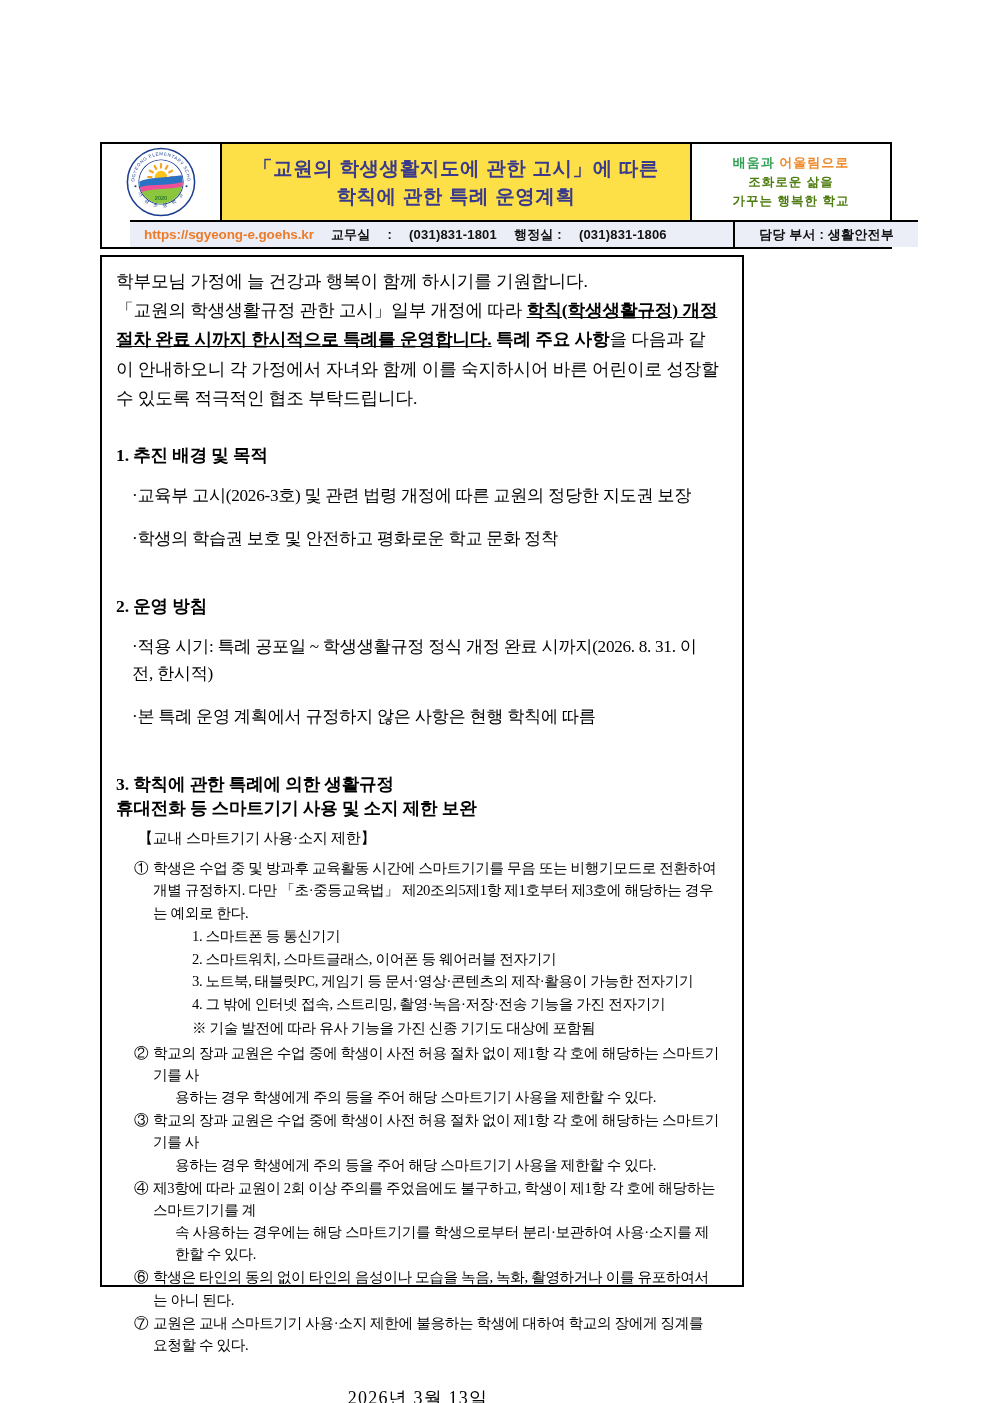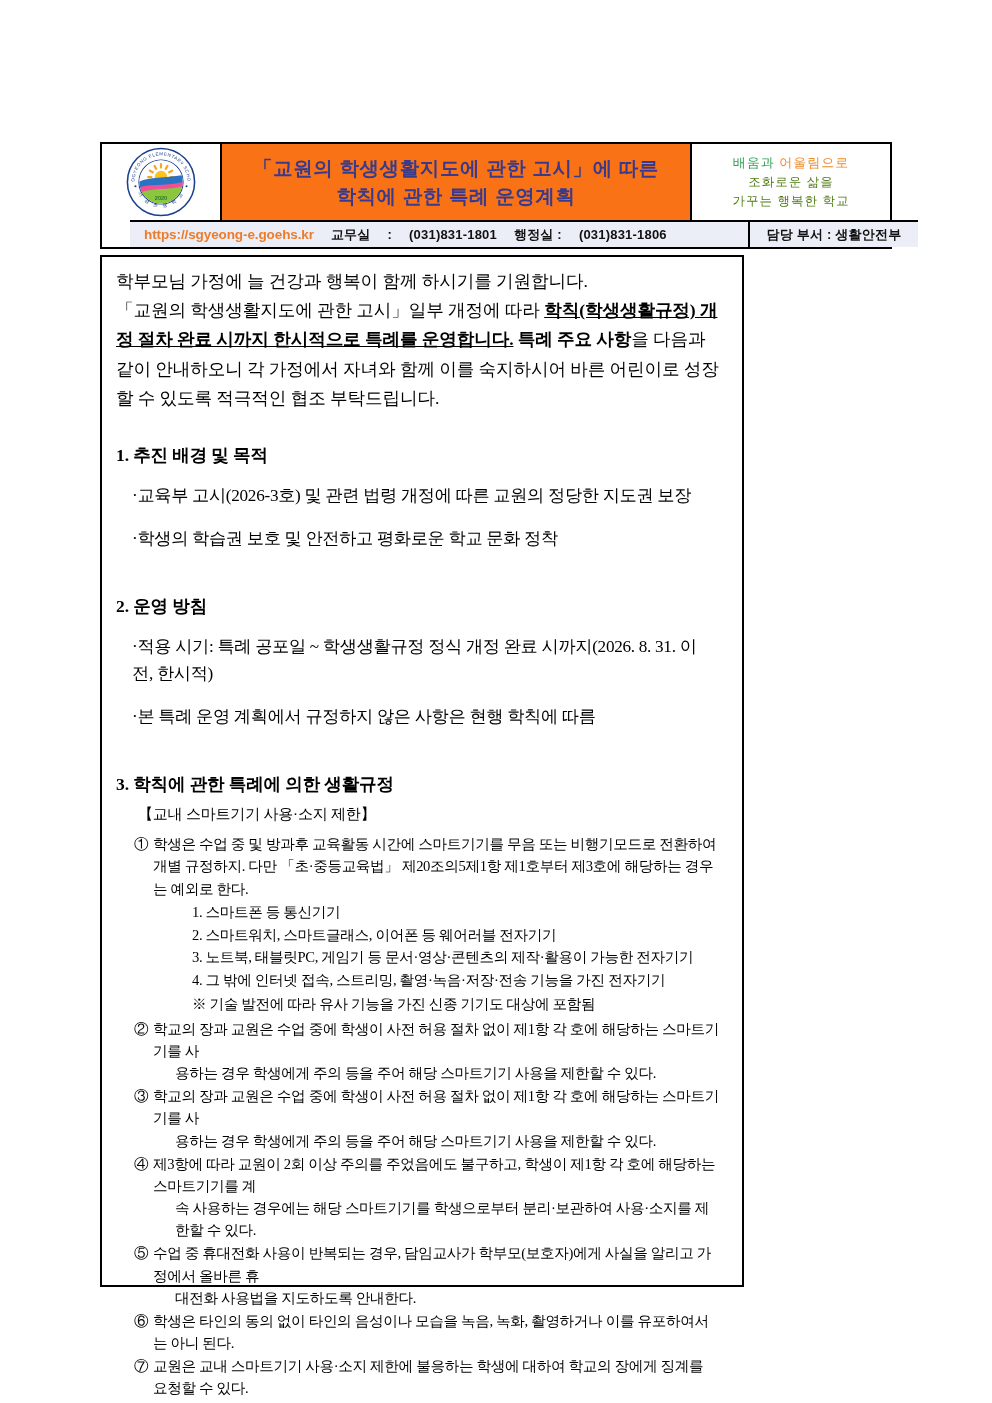--- a/index.html
+++ b/index.html
@@ -49,21 +49,21 @@
     border-right: 2px solid #000;
     display: flex;
     align-items: center;
     justify-content: center;
     background: #ffffff;
   }
   .title-cell {
     flex: 1;
     box-sizing: border-box;
     border-right: 2px solid #000;
-    background: #f97316;
+    background: #fde047;
     display: flex;
     flex-direction: column;
     align-items: center;
     justify-content: center;
     padding: 2px 0;
   }
   .title-line {
     font-family: "Liberation Sans", "DejaVu Sans", sans-serif;
     font-weight: bold;
     font-size: 19.5px;
@@ -78,21 +78,21 @@
     background: #ffffff;
     display: flex;
     flex-direction: column;
     align-items: center;
     justify-content: center;
     padding: 3px 0;
   }
   .motto-line {
     font-family: "Liberation Sans", "DejaVu Sans", sans-serif;
     font-size: 12.5px;
-    font-weight: normal;
+    font-weight: bold;
     line-height: 1.55;
     white-space: nowrap;
     letter-spacing: 1px;
   }
   .motto-line-1 { font-size: 13px; }
   .motto-green { color: #2f9e52; }
   .motto-orange { color: #ef8a2a; }
   .motto-dark { color: #4d7c0f; }
 
   
@@ -108,21 +108,21 @@
     box-sizing: border-box;
     border-right: 2px solid #000;
     display: flex;
     align-items: center;
     height: 100%;
     padding-left: 14px;
     gap: 17px;
     white-space: nowrap;
   }
   .contact-right {
-    width: 168px;
+    width: 183px;
     box-sizing: border-box;
     display: flex;
     align-items: center;
     justify-content: center;
     height: 100%;
     white-space: nowrap;
     text-align: center;
   }
   .contact-txt {
     font-family: "Liberation Sans", "DejaVu Sans", sans-serif;
@@ -340,58 +340,58 @@
       </div>
       <div class="contact-right">
         <span class="contact-txt">담당 부서 : 생활안전부</span>
       </div>
     </div>
   </div>
 
   <div class="body-box">
 
     <p class="p p-intro">학부모님 가정에 늘 건강과 행복이 함께 하시기를 기원합니다.</p>
-    <p class="p p-intro"><span>「교원의 학생생활지도에 관한 고시」일부 개정에 따라 </span><span class="ul-strong">학칙(학생생활규정) 개정 절차 완료 시까지 한시적으로 특례를 운영합니다.</span><span class="b"> 특례 주요 사항</span><span>을 다음과 같이 안내하오니 각 가정에서 자녀와 함께 이를 숙지하시어 바른 어린이로 성장할 수 있도록 적극적인 협조 부탁드립니다.</span></p>
+    <p class="p p-intro"><span>「교원의 학생생활규정 관한 고시」일부 개정에 따라 </span><span class="ul-strong">학칙(학생생활규정) 개정 절차 완료 시까지 한시적으로 특례를 운영합니다.</span><span class="b"> 특례 주요 사항</span><span>을 다음과 같이 안내하오니 각 가정에서 자녀와 함께 이를 숙지하시어 바른 어린이로 성장할 수 있도록 적극적인 협조 부탁드립니다.</span></p>
 
     <div class="spacer-lg"></div>
 
     <p class="heading">1. 추진 배경 및 목적</p>
     <p class="bullet-line">·교육부 고시(2026-3호) 및 관련 법령 개정에 따른 교원의 정당한 지도권 보장</p>
     <p class="bullet-line">·학생의 학습권 보호 및 안전하고 평화로운 학교 문화 정착</p>
 
     <div class="spacer-md"></div>
 
     <p class="heading">2. 운영 방침</p>
     <p class="bullet-line">·적용 시기: 특례 공포일 ~ 학생생활규정 정식 개정 완료 시까지(2026. 8. 31. 이전, 한시적)</p>
     <p class="bullet-line">·본 특례 운영 계획에서 규정하지 않은 사항은 현행 학칙에 따름</p>
 
     <div class="spacer-md"></div>
 
     <p class="heading">3. 학칙에 관한 특례에 의한 생활규정</p>
+    <p class="subheading">휴대전화 등 스마트기기 사용 및 소지 제한 보완</p>
 
     <div class="rule-block">
       <p class="bracket-title">【교내 스마트기기 사용·소지 제한】</p>
 
       <p class="rule-item"><span class="marker">①</span><span>학생은 수업 중 및 방과후 교육활동 시간에 스마트기기를 무음 또는 비행기모드로 전환하여 개별 규정하지. 다만 「초·중등교육법」 제20조의5제1항 제1호부터 제3호에 해당하는 경우는 예외로 한다.</span></p>
 
       <ol class="sub-list">
         <li>1. 스마트폰 등 통신기기</li>
         <li>2. 스마트워치, 스마트글래스, 이어폰 등 웨어러블 전자기기</li>
         <li>3. 노트북, 태블릿PC, 게임기 등 문서·영상·콘텐츠의 제작·활용이 가능한 전자기기</li>
         <li>4. 그 밖에 인터넷 접속, 스트리밍, 촬영·녹음·저장·전송 기능을 가진 전자기기</li>
       </ol>
       <p class="note-line">※ 기술 발전에 따라 유사 기능을 가진 신종 기기도 대상에 포함됨</p>
 
       <p class="rule-item"><span class="marker">②</span><span>학교의 장과 교원은 수업 중에 학생이 사전 허용 절차 없이 제1항 각 호에 해당하는 스마트기기를 사</span><span class="cont">용하는 경우 학생에게 주의 등을 주어 해당 스마트기기 사용을 제한할 수 있다.</span></p>
 
       <p class="rule-item"><span class="marker">③</span><span>학교의 장과 교원은 수업 중에 학생이 사전 허용 절차 없이 제1항 각 호에 해당하는 스마트기기를 사</span><span class="cont">용하는 경우 학생에게 주의 등을 주어 해당 스마트기기 사용을 제한할 수 있다.</span></p>
 
       <p class="rule-item"><span class="marker">④</span><span>제3항에 따라 교원이 2회 이상 주의를 주었음에도 불구하고, 학생이 제1항 각 호에 해당하는 스마트기기를 계</span><span class="cont">속 사용하는 경우에는 해당 스마트기기를 학생으로부터 분리·보관하여 사용·소지를 제한할 수 있다.</span></p>
 
-      <p class="rule-item"><span class="marker">⑤</span><span>수업 중 휴대전화 사용이 반복되는 경우, 담임교사가 학부모(보호자)에게 사실을 알리고 가정에서 올바른 휴</span><span class="cont">대전화 사용법을 지도하도록 안내한다.</span></p>
 
       <p class="rule-item"><span class="marker">⑥</span><span>학생은 타인의 동의 없이 타인의 음성이나 모습을 녹음, 녹화, 촬영하거나 이를 유포하여서는 아니 된다.</span></p>
 
       <p class="rule-item"><span class="marker">⑦</span><span>교원은 교내 스마트기기 사용·소지 제한에 불응하는 학생에 대하여 학교의 장에게 징계를 요청할 수 있다.</span></p>
     </div>
 
     <div class="signoff">
       <p class="date-line">2026년 3월 13일</p>
       <p class="school-line">서 경 초 등 학 교 장</p>
     </div>

